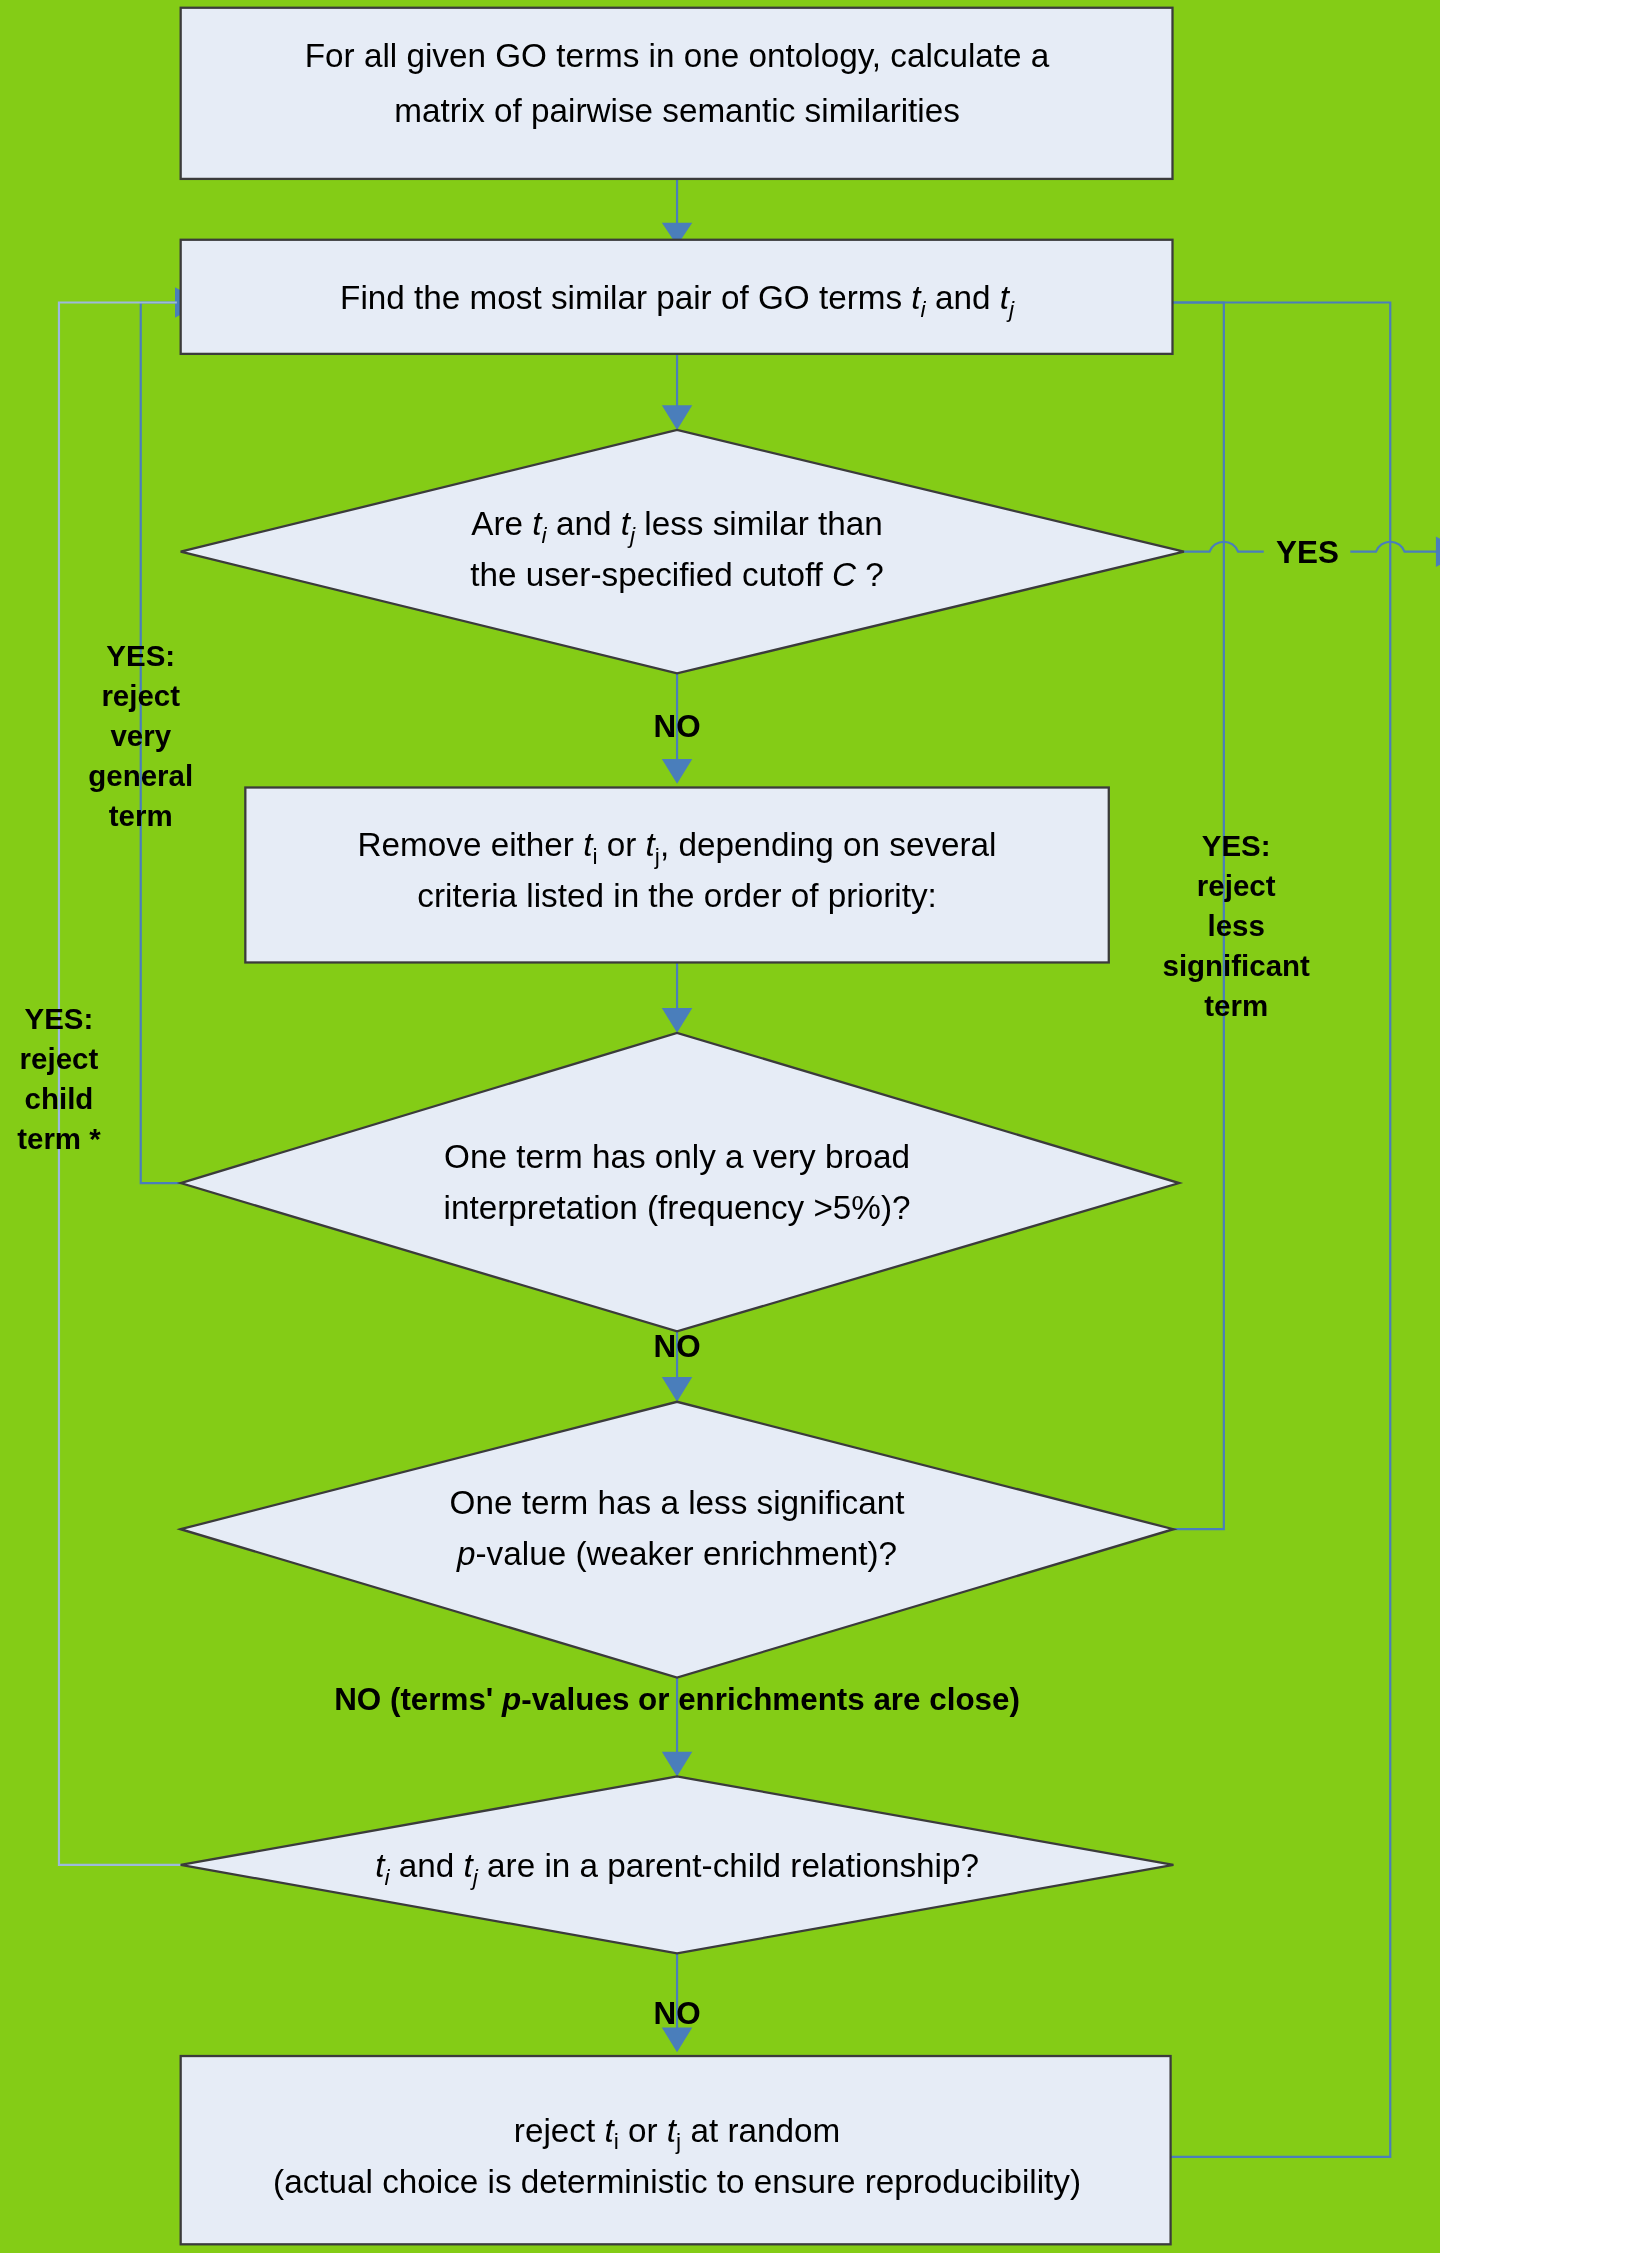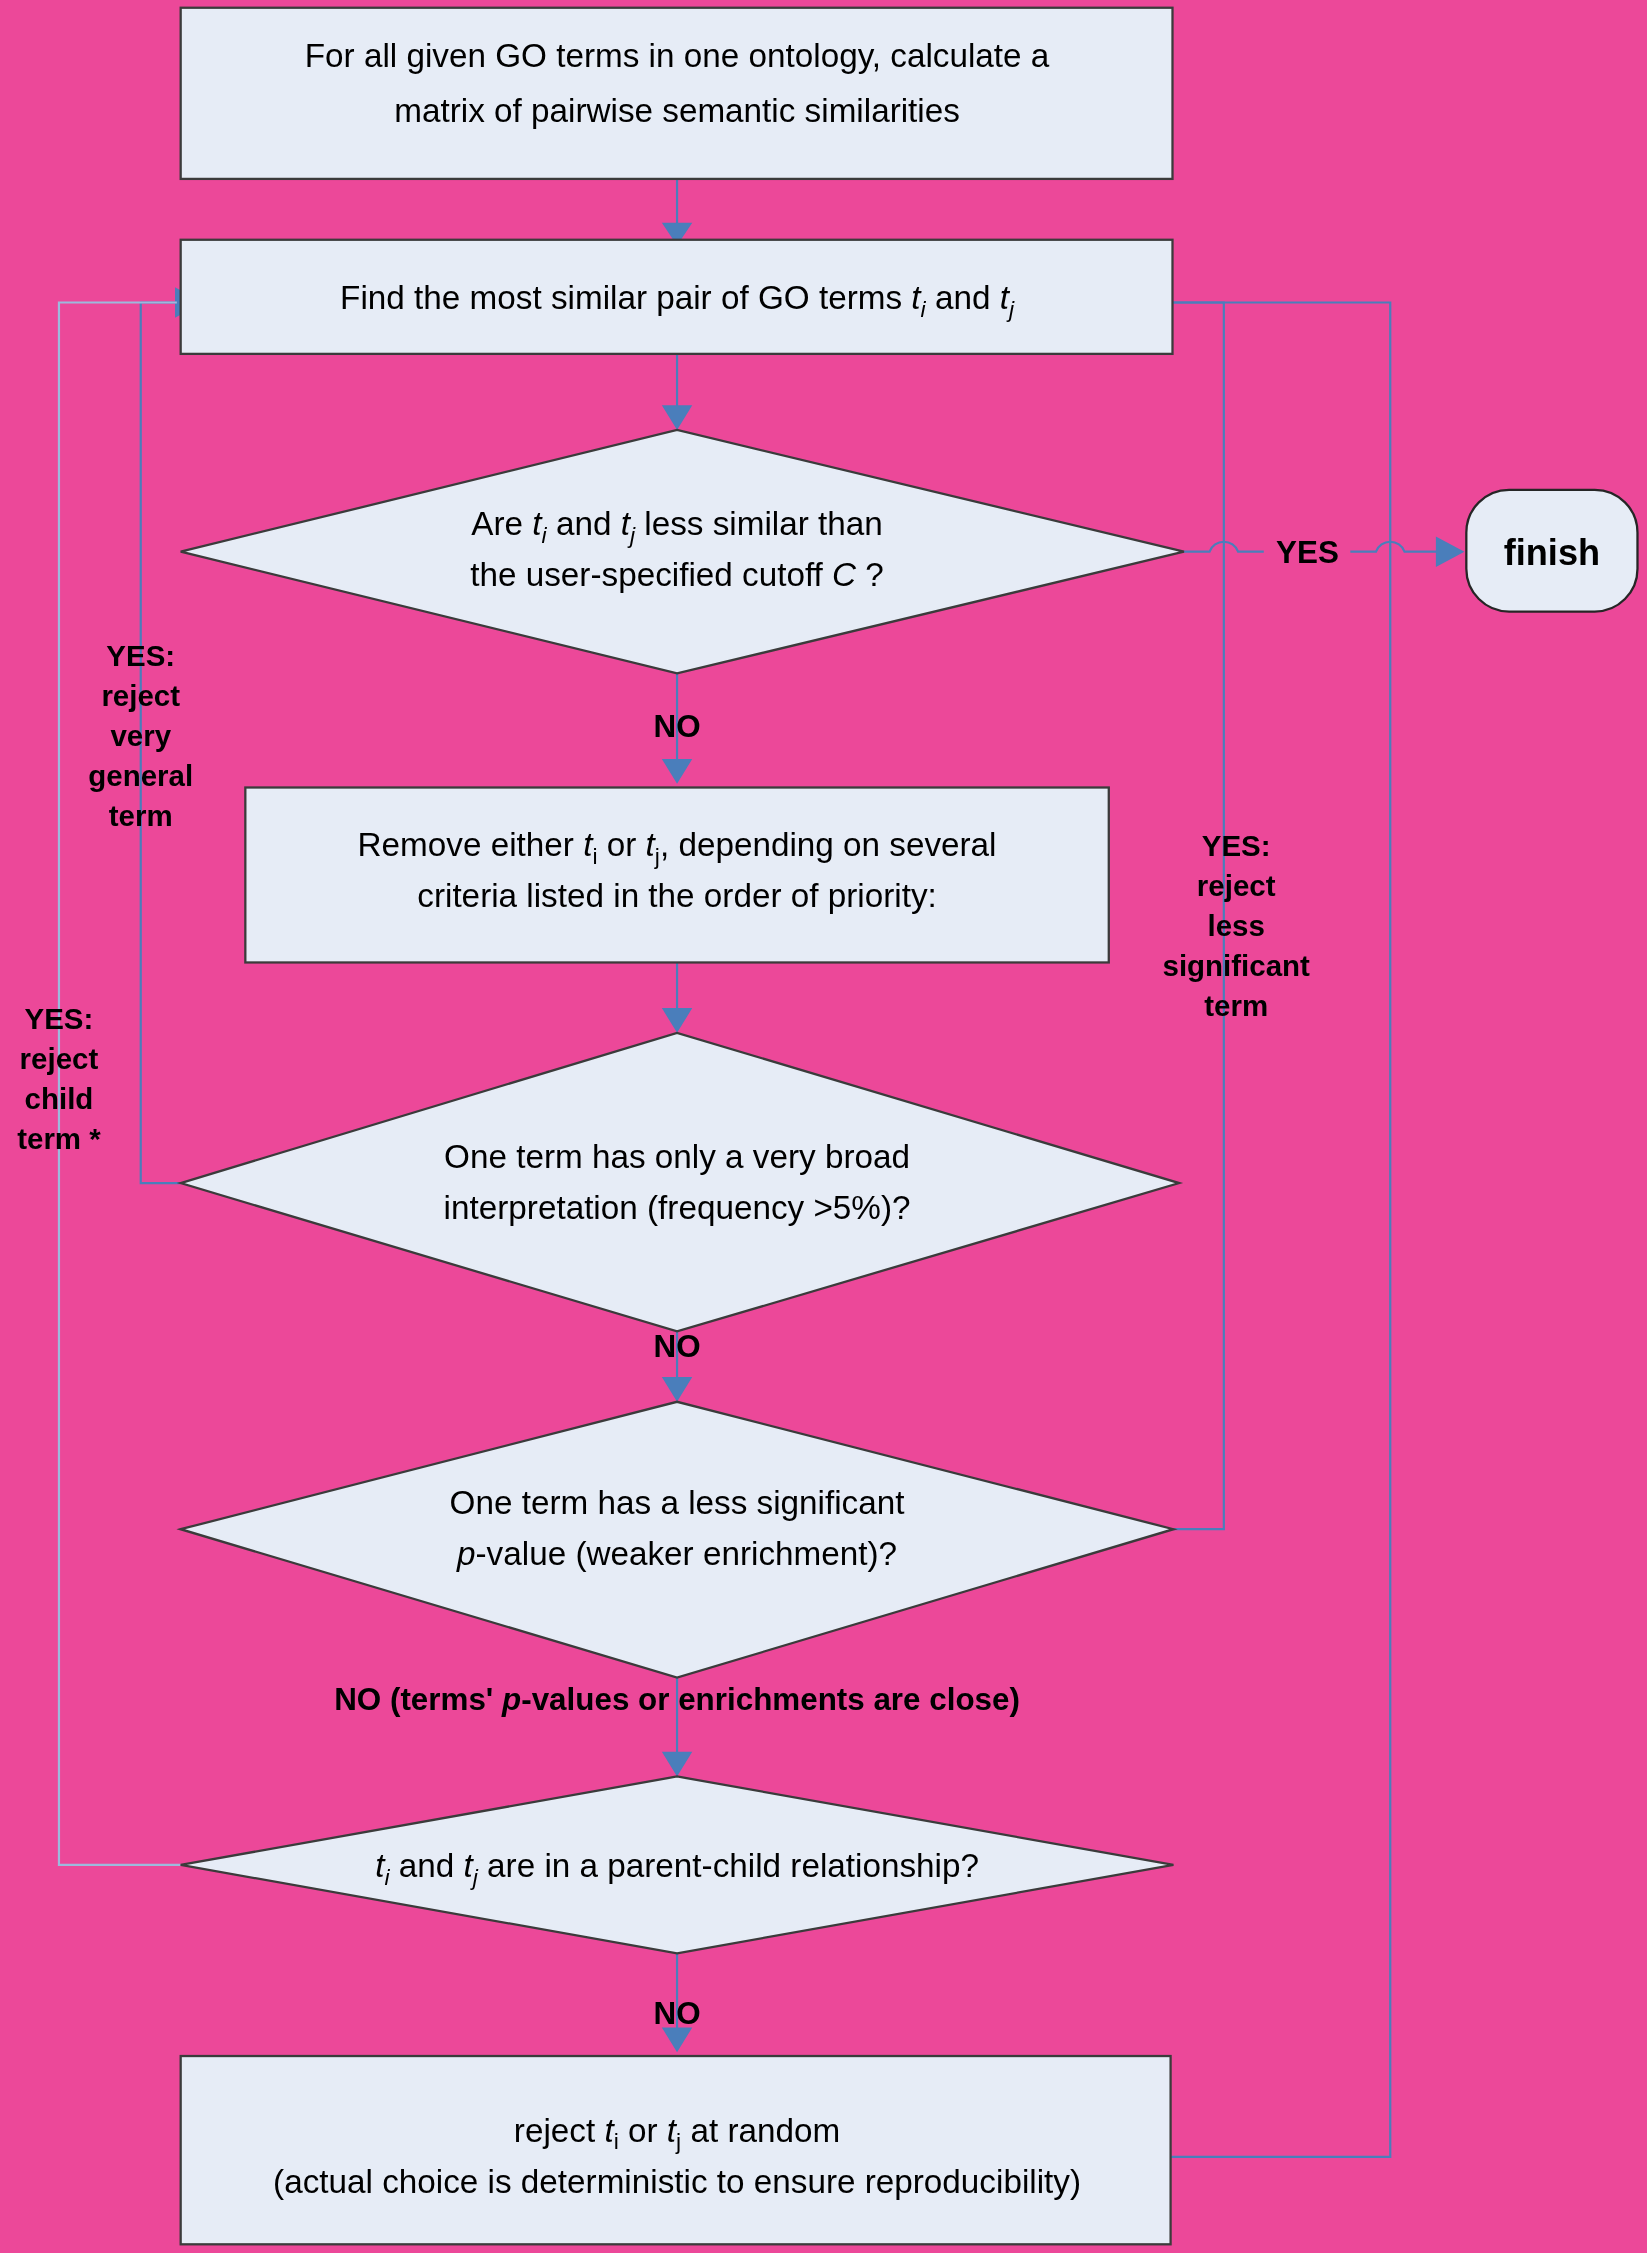--- a/index.html
+++ b/index.html
@@ -5,23 +5,23 @@
   html, body {
     margin: 0;
     padding: 0;
     background: #ffffff;
   }
   body {
     font-family: "Liberation Sans", sans-serif;
   }
   #diagram-root {
     position: relative;
-    width: 1647px;
+    width: 1440px;
     height: 2253px;
-    background: #ec4899;
+    background: #84cc16;
     overflow: hidden;
   }
   svg#flow {
     display: block;
     width: 1647px;
     height: 2253px;
   }
   .node-fill {
     fill: #e6ecf6;
     stroke: #3b3b3b;

